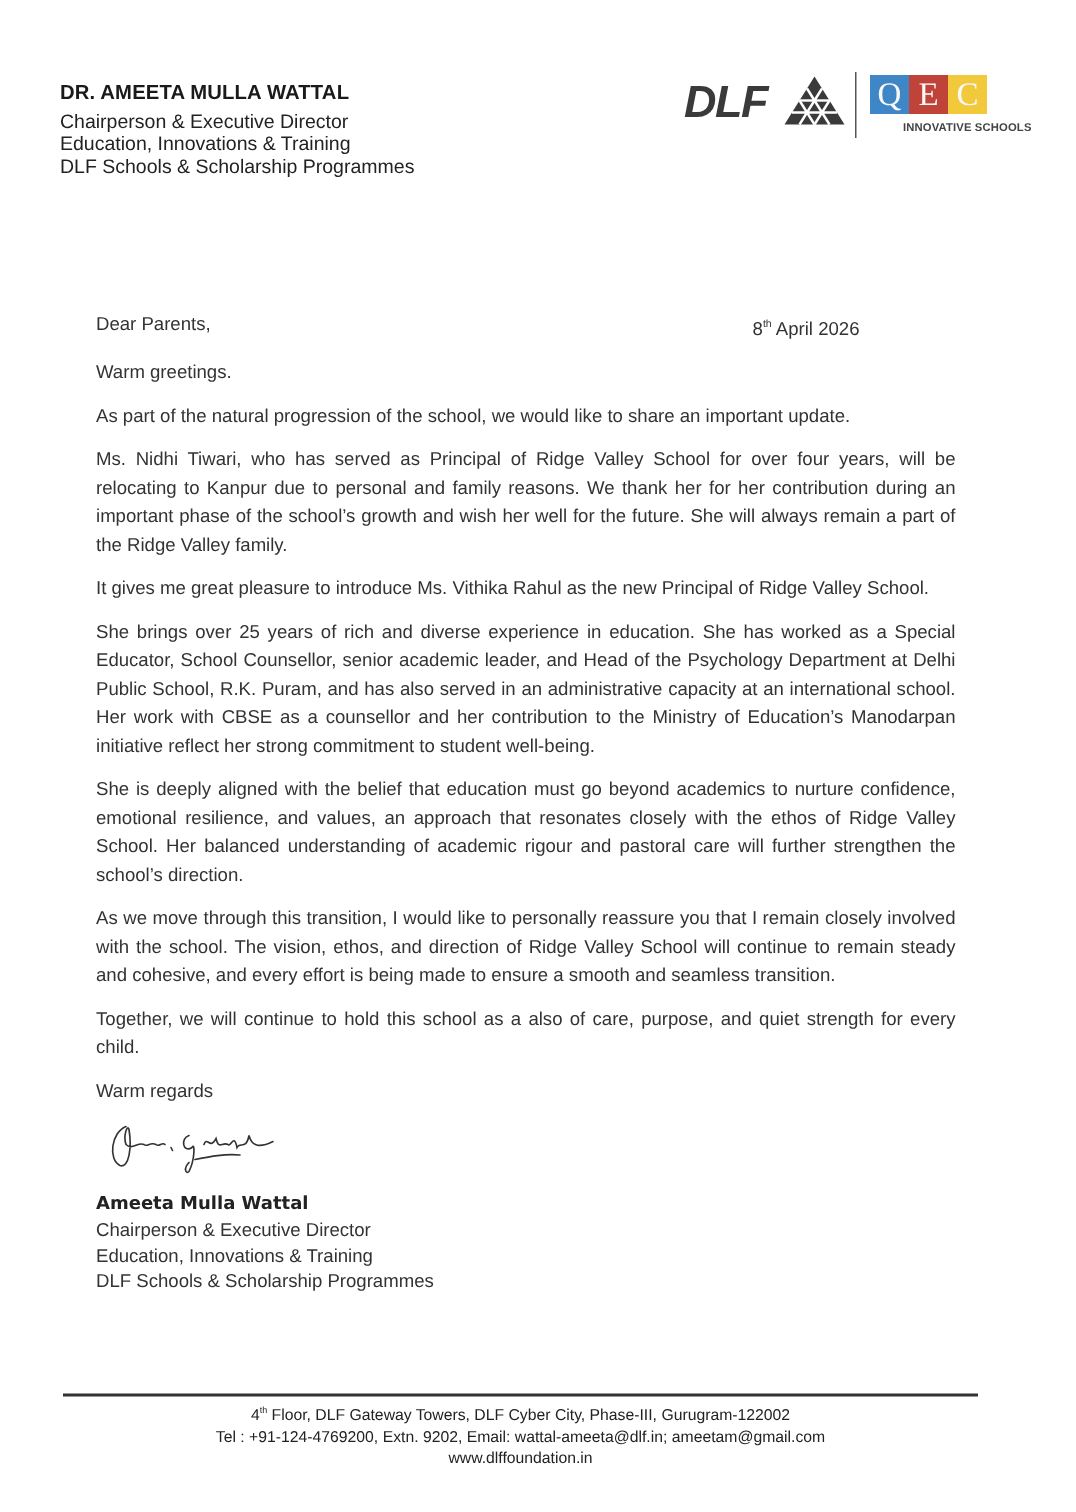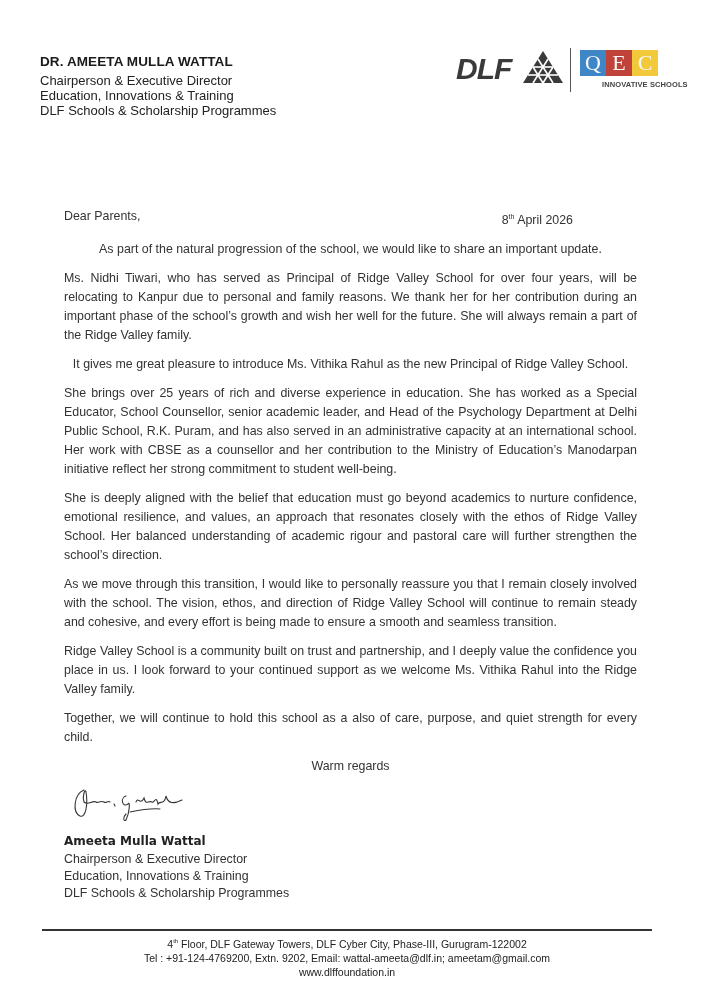--- a/index.html
+++ b/index.html
@@ -11,21 +11,21 @@
   .dlf-word { position: absolute; left: 0; top: 6px; font-family: "Liberation Sans", sans-serif; font-weight: bold; font-style: italic; font-size: 30px; color: #3a3a3a; letter-spacing: -1px; }
   .dlf-tri { position: absolute; left: 66px; top: 4px; }
   .logo-sep { position: absolute; left: 114px; top: 2px; width: 1px; height: 44px; background: #555; }
   .qec { position: absolute; left: 124px; top: 4px; display: flex; }
   .qec-box { width: 26px; height: 26px; display: flex; align-items: center; justify-content: center; font-family: "Liberation Serif", serif; font-size: 22px; color: #f8f8f8; }
   .qec-label { position: absolute; left: 126px; top: 34px; font-size: 7.5px; font-weight: bold; color: #444; white-space: nowrap; letter-spacing: 0.1px; padding-left: 20px; }
   .body-text { position: absolute; left: 64px; top: 207px; width: 573px; font-size: 12.4px; line-height: 19px; color: #333; }
   .row { display: flex; justify-content: space-between; }
   .date sup { font-size: 7px; }
   .p { margin: 0 0 10px 0; text-align: justify; }
-  .p.short { text-align: center; }
+  .p.short { text-align: left; }
   .sig { margin: 6px 0 0 6px; height: 44px; }
   .signoff-name { font-weight: bold; font-family: "DejaVu Sans", sans-serif; font-size: 12px; color: #222; }
   .signoff-line { font-size: 12.4px; line-height: 17px; color: #333; }
   .footer-rule { position: absolute; left: 42px; top: 929px; width: 610px; height: 2px; background: #333; }
   .footer { position: absolute; left: 42px; top: 934px; width: 610px; text-align: center; font-size: 10.5px; line-height: 14px; color: #222; }
   .footer sup { font-size: 6px; }
 </style>
 </head>
 <body>
 
@@ -56,27 +56,27 @@
     <div class="qec-box" id="qec2" style="background: rgb(241, 201, 59);">C</div>
   </div>
   <div class="qec-label">INNOVATIVE SCHOOLS</div>
 </div>
 
 <div class="body-text">
   <div class="row p short">
     <span>Dear Parents,</span>
     <span class="date" style="margin-right:64px;"><span>8</span><sup>th</sup><span> April 2026</span></span>
   </div>
+  <p class="p short">Warm greetings.</p>
   <p class="p short">As part of the natural progression of the school, we would like to share an important update.</p>
   <p class="p">Ms. Nidhi Tiwari, who has served as Principal of Ridge Valley School for over four years, will be relocating to Kanpur due to personal and family reasons. We thank her for her contribution during an important phase of the school’s growth and wish her well for the future. She will always remain a part of the Ridge Valley family.</p>
   <p class="p short">It gives me great pleasure to introduce Ms. Vithika Rahul  as the new Principal of Ridge Valley School.</p>
   <p class="p">She brings over 25 years of rich and diverse experience in education. She has worked as a Special Educator, School Counsellor, senior academic leader, and Head of the Psychology Department at Delhi Public School, R.K. Puram, and has also served in an administrative capacity at an international school. Her work with CBSE as a counsellor and her contribution to the Ministry of Education’s Manodarpan initiative reflect her strong commitment to student well-being.</p>
   <p class="p">She is deeply aligned with the belief that education must go beyond academics to nurture confidence, emotional resilience, and values, an approach that resonates closely with the ethos of Ridge Valley School. Her balanced understanding of academic rigour and pastoral care will further strengthen the school’s direction.</p>
   <p class="p">As we move through this transition, I would like to personally reassure you that I remain closely involved with the school. The vision, ethos, and direction of Ridge Valley School will continue to remain steady and cohesive, and every effort is being made to ensure a smooth and seamless transition.</p>
-  <p class="p">Ridge Valley School is a community built on trust and partnership, and I deeply value the confidence you place in us. I look forward to your continued support as we welcome Ms. Vithika Rahul into the Ridge Valley family.</p>
   <p class="p">Together, we will continue to hold this school as a also of care, purpose, and quiet strength for every child.</p>
   <div class="p short" style="margin-bottom:0;">Warm regards</div>
   <svg class="sig" width="130" height="44" viewBox="0 0 130 44">
     <g fill="none" stroke="#333" stroke-width="1.1" stroke-linecap="round">
       <path d="M14,8 C4,12 2,30 10,34 C16,36 18,22 16,10 C15,6 12,14 14,20 C18,24 22,18 26,20 C28,22 30,18 34,20 C36,22 38,18 40,20"></path>
       <path d="M44,22 L45,24"></path>
       <path d="M56,14 C50,16 52,26 58,22 C60,18 60,30 56,38 C54,40 52,36 56,32"></path>
       <path d="M66,20 C68,14 70,24 74,16 C76,24 78,18 82,20 C84,22 86,12 88,22 C90,18 94,24 96,14 C98,22 104,22 112,18"></path>
       <path d="M60,30 C70,28 80,26 90,27"></path>
     </g>

